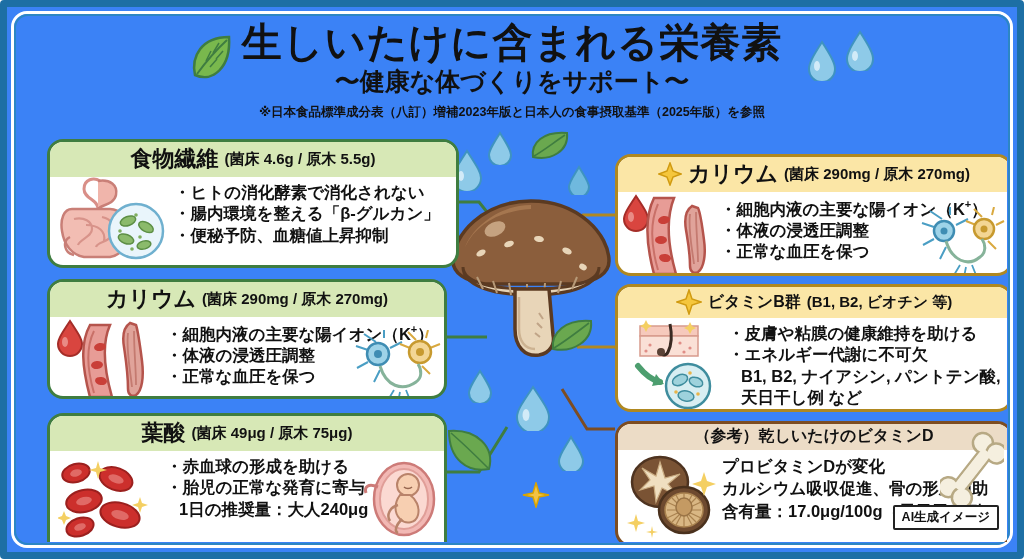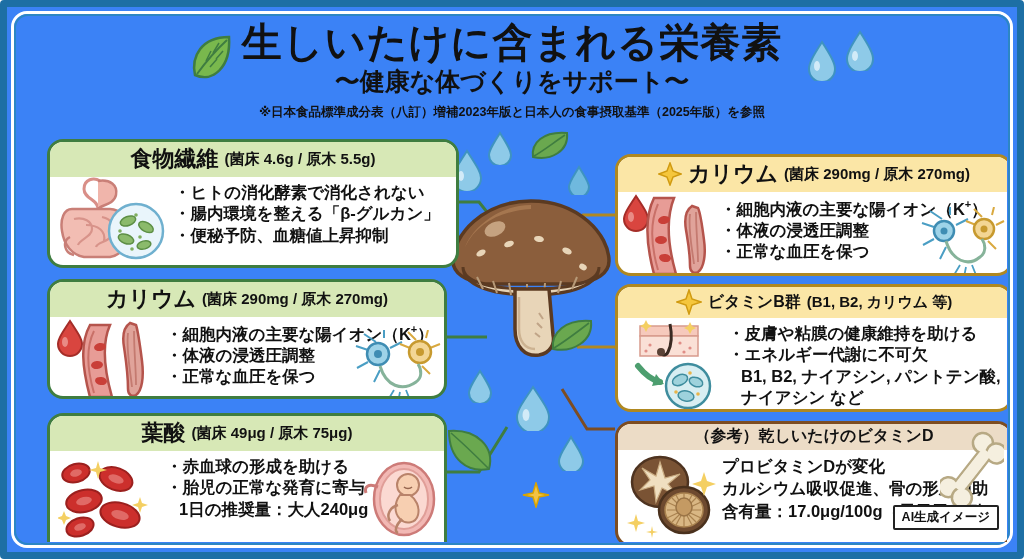--- a/index.html
+++ b/index.html
@@ -349,21 +349,21 @@
         </div>
       </div>
     </div>
 
     <div class="panel gold" id="p-bgroup">
       <div class="phead">
         <svg width="26" height="26">
           <path d="M13 1 L16 10 L25 13 L16 16 L13 25 L10 16 L1 13 L10 10 Z" fill="#f5c63c" stroke="#d09a10" stroke-width="1.5"></path>
         </svg>
         <span class="pname sm">ビタミンB群</span>
-        <span class="pamt">(B1, B2, カリウム 等)</span>
+        <span class="pamt">(B1, B2, ビオチン 等)</span>
       </div>
       <div class="pbody">
         <svg class="icon-abs" style="left:8px;top:0px" width="92" height="92">
           <rect x="14" y="8" width="58" height="10" fill="#f6c9bc" stroke="#d79a8c" stroke-width="1.5"></rect>
           <rect x="14" y="18" width="58" height="20" fill="#fae0d6" stroke="#d79a8c" stroke-width="1.5"></rect>
           <path d="M44 6 C46 16 46 26 42 34 C40 38 36 38 35 34" fill="none" stroke="#3a2a22" stroke-width="3"></path>
           <circle cx="35" cy="34" r="4" fill="#5a4236"></circle>
           <circle cx="24" cy="27" r="1.6" fill="#e08d86"></circle>
             <circle cx="54" cy="25" r="1.6" fill="#e08d86"></circle>
           <circle cx="64" cy="30" r="1.6" fill="#e08d86"></circle>
@@ -378,21 +378,21 @@
           <ellipse cx="70" cy="64" rx="7" ry="4.5" fill="#9ed2dc" stroke="#3f8d9e" stroke-width="1.5" transform="rotate(20 70 64)"></ellipse>
           <ellipse cx="60" cy="78" rx="8" ry="5" fill="#9ed2dc" stroke="#3f8d9e" stroke-width="1.5" transform="rotate(10 60 78)"></ellipse>
           <circle cx="50" cy="74" r="1.8" fill="#e8b44a"></circle>
             <circle cx="72" cy="76" r="1.8" fill="#e8b44a"></circle>
           <circle cx="64" cy="55" r="1.8" fill="#e8b44a"></circle>
         </svg>
         <div class="lines">
           <div class="ln">・皮膚や粘膜の健康維持を助ける</div>
           <div class="ln">・エネルギー代謝に不可欠</div>
           <div class="ln sub">B1, B2, ナイアシン, パントテン酸,</div>
-          <div class="ln sub">ナイアシン など</div>
+          <div class="ln sub">天日干し例 など</div>
         </div>
       </div>
     </div>
 
     <div class="panel brown" id="p-vitd">
       <div class="phead">
         <span class="pname sm">（参考）乾しいたけのビタミンD</span>
       </div>
       <div class="pbody">
         <svg class="icon-abs" style="left:4px;top:2px" width="94" height="86">

